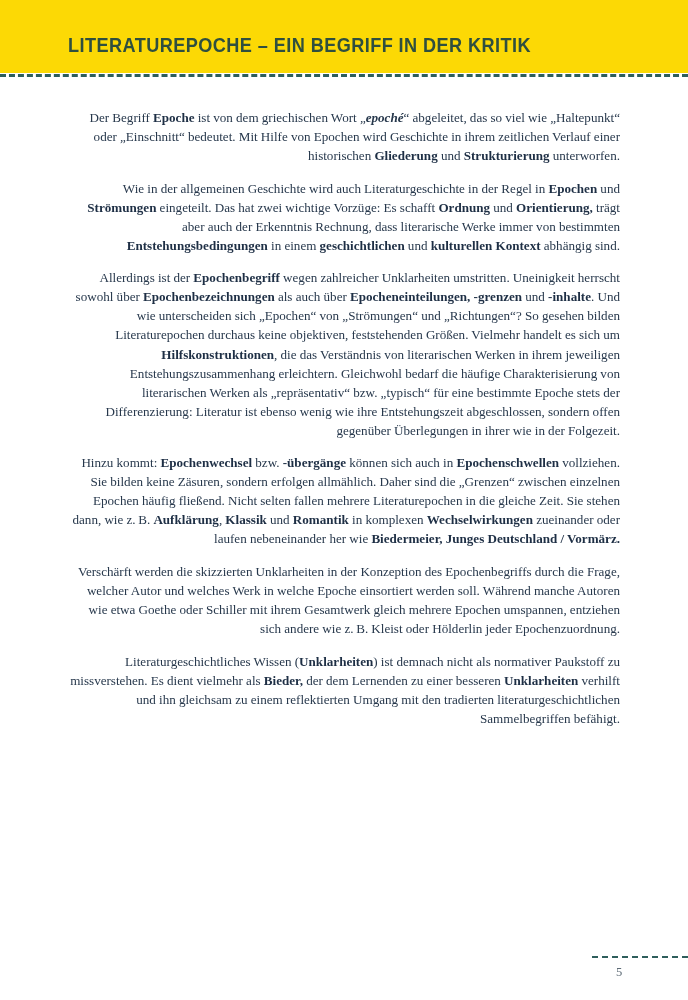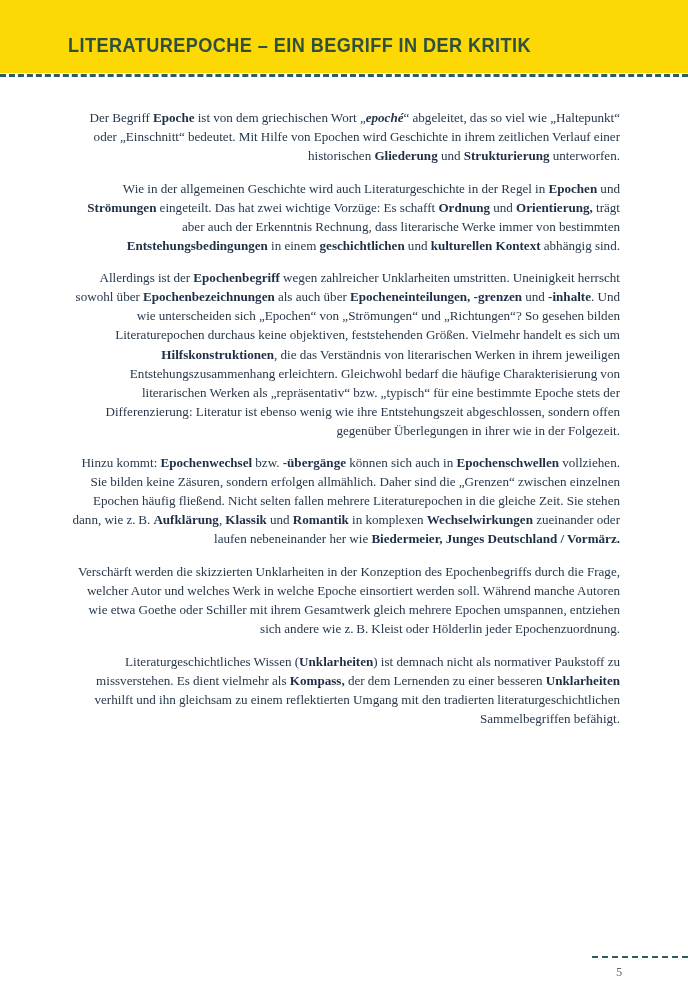--- a/index.html
+++ b/index.html
@@ -118,19 +118,19 @@
   </div>
 
   <div class="header-rule"></div>
 
   <div class="content">
     <p class="para">Der Begriff <b>Epoche</b> ist von dem griechischen Wort „<span class="bi">epoché</span>“ abgeleitet, das so viel wie „Haltepunkt“ oder „Einschnitt“ bedeutet. Mit Hilfe von Epochen wird Geschichte in ihrem zeitlichen Verlauf einer historischen <b>Gliederung</b> und <b>Strukturierung</b> unterworfen.</p>
     <p class="para">Wie in der allgemeinen Geschichte wird auch Literaturgeschichte in der Regel in <b>Epochen</b> und <b>Strömungen</b> eingeteilt. Das hat zwei wichtige Vorzüge: Es schafft <b>Ordnung</b> und <b>Orientierung,</b> trägt aber auch der Erkenntnis Rechnung, dass literarische Werke immer von bestimmten <b>Entstehungsbedingungen</b> in einem <b>geschichtlichen</b> und <b>kulturellen Kontext</b> abhängig sind.</p>
     <p class="para">Allerdings ist der <b>Epochenbegriff</b> wegen zahlreicher Unklarheiten umstritten. Uneinigkeit herrscht sowohl über <b>Epochenbezeichnungen</b> als auch über <b>Epocheneinteilungen,</b> <b>-grenzen</b> und <b>-inhalte</b>. Und wie unterscheiden sich „Epochen“ von „Strömungen“ und „Richtungen“? So gesehen bilden Literaturepochen durchaus keine objektiven, feststehen­den Größen. Vielmehr handelt es sich um <b>Hilfskonstruktionen</b>, die das Verständnis von literarischen Werken in ihrem jeweiligen Entstehungszusammenhang erleichtern. Gleich­wohl bedarf die häufige Charakterisierung von literarischen Werken als „repräsentativ“ bzw. „typisch“ für eine bestimmte Epoche stets der Differenzierung: Literatur ist ebenso wenig wie ihre Entstehungszeit abgeschlossen, sondern offen gegenüber Überlegungen in ihrer wie in der Folgezeit.</p>
     <p class="para">Hinzu kommt: <b>Epochenwechsel</b> bzw. <b>-übergänge</b> können sich auch in <b>Epochenschwellen</b> vollziehen. Sie bilden keine Zäsuren, sondern erfolgen allmählich. Daher sind die „Grenzen“ zwischen einzelnen Epochen häufig fließend. Nicht selten fallen mehrere Literaturepochen in die gleiche Zeit. Sie stehen dann, wie z. B. <b>Aufklärung</b>, <b>Klassik</b> und <b>Romantik</b> in komplexen <b>Wechselwirkungen</b> zueinander oder laufen nebeneinander her wie <b>Bieder­meier, Junges Deutschland / Vormärz.</b></p>
     <p class="para">Verschärft werden die skizzierten Unklarheiten in der Konzeption des Epochenbegriffs durch die Frage, welcher Autor und welches Werk in welche Epoche einsortiert werden soll. Während manche Autoren wie etwa Goethe oder Schiller mit ihrem Gesamtwerk gleich mehrere Epochen umspannen, entziehen sich andere wie z. B. Kleist oder Hölderlin jeder Epochenzuordnung.</p>
-    <p class="para">Literaturgeschichtliches Wissen (<b>Unklarheiten</b>) ist demnach nicht als normativer Paukstoff zu missverstehen. Es dient vielmehr als <b>Kompass,</b> der dem Lernenden zu einer besseren <b>Unklarheiten</b> verhilft und ihn gleichsam zu einem reflektierten Umgang mit den tradierten literaturgeschichtlichen Sammelbegriffen befähigt.</p>
+    <p class="para">Literaturgeschichtliches Wissen (<b>Unklarheiten</b>) ist demnach nicht als normativer Paukstoff zu missverstehen. Es dient vielmehr als <b>Bieder,</b> der dem Lernenden zu einer besseren <b>Unklarheiten</b> verhilft und ihn gleichsam zu einem reflektierten Umgang mit den tradierten literaturgeschichtlichen Sammelbegriffen befähigt.</p>
   </div>
 
   <div class="footer-rule"></div>
   <div class="page-number">5</div>
 
 </div>
 
 </body></html>

